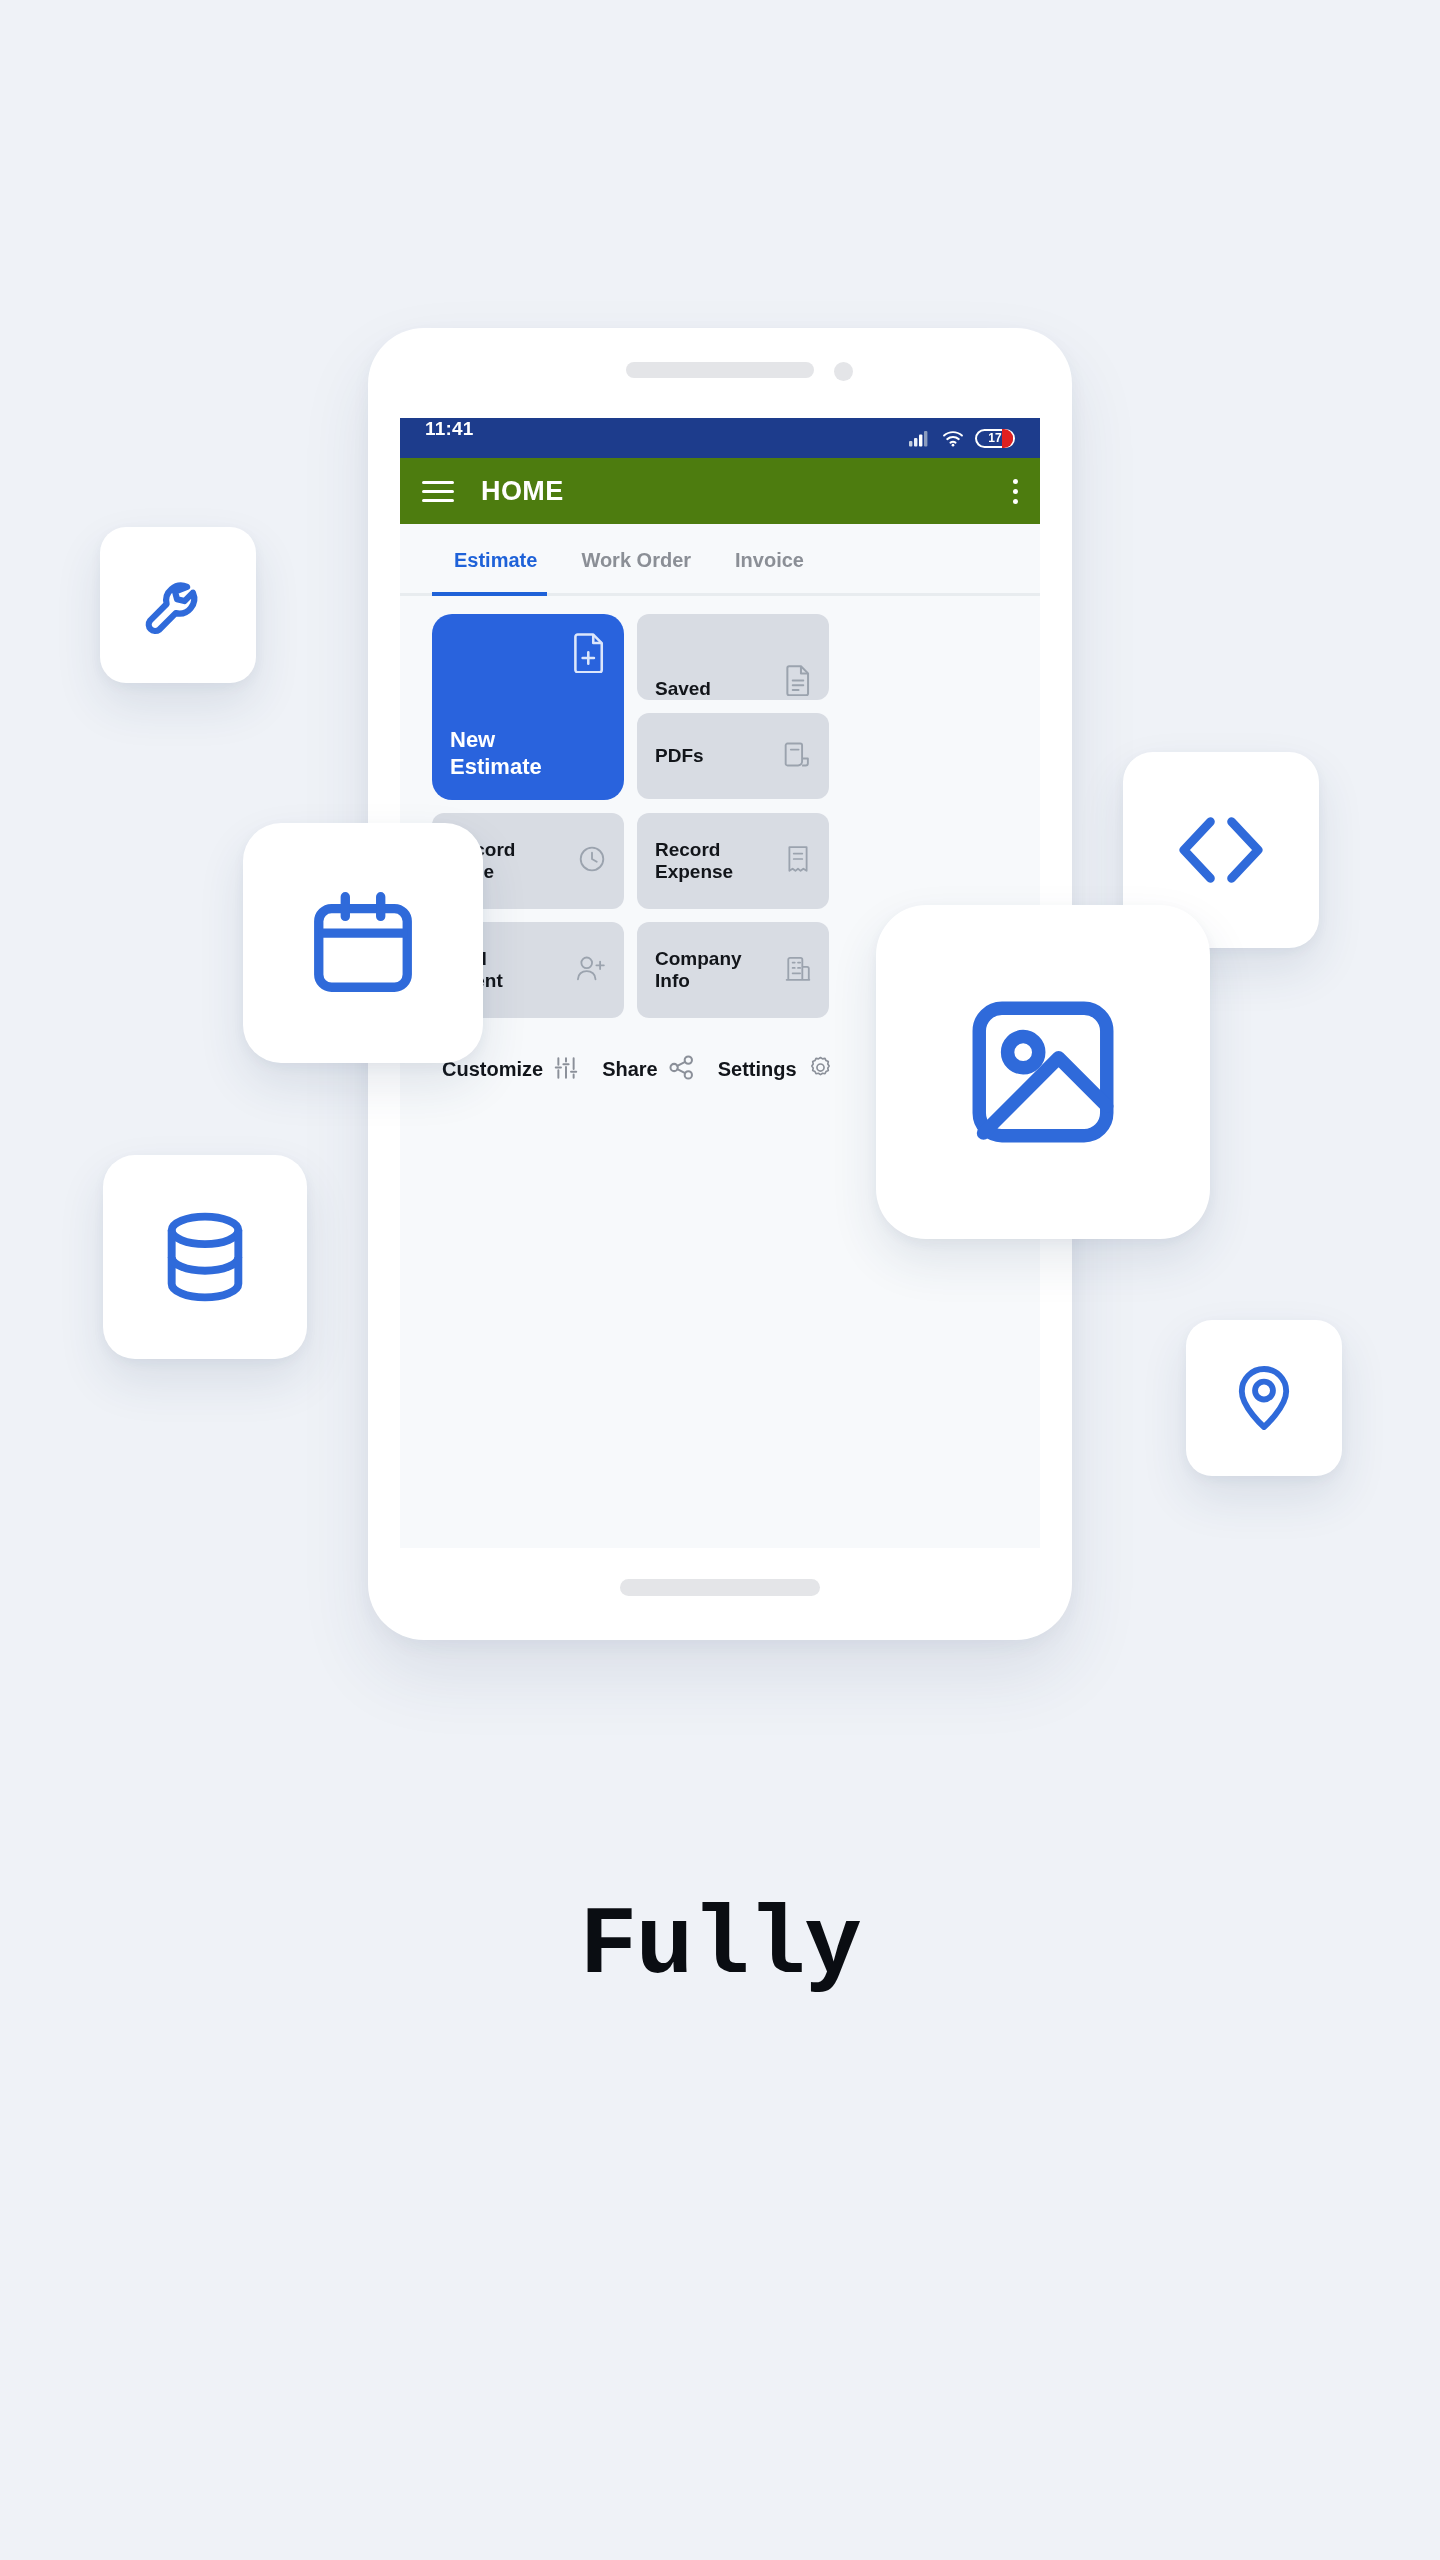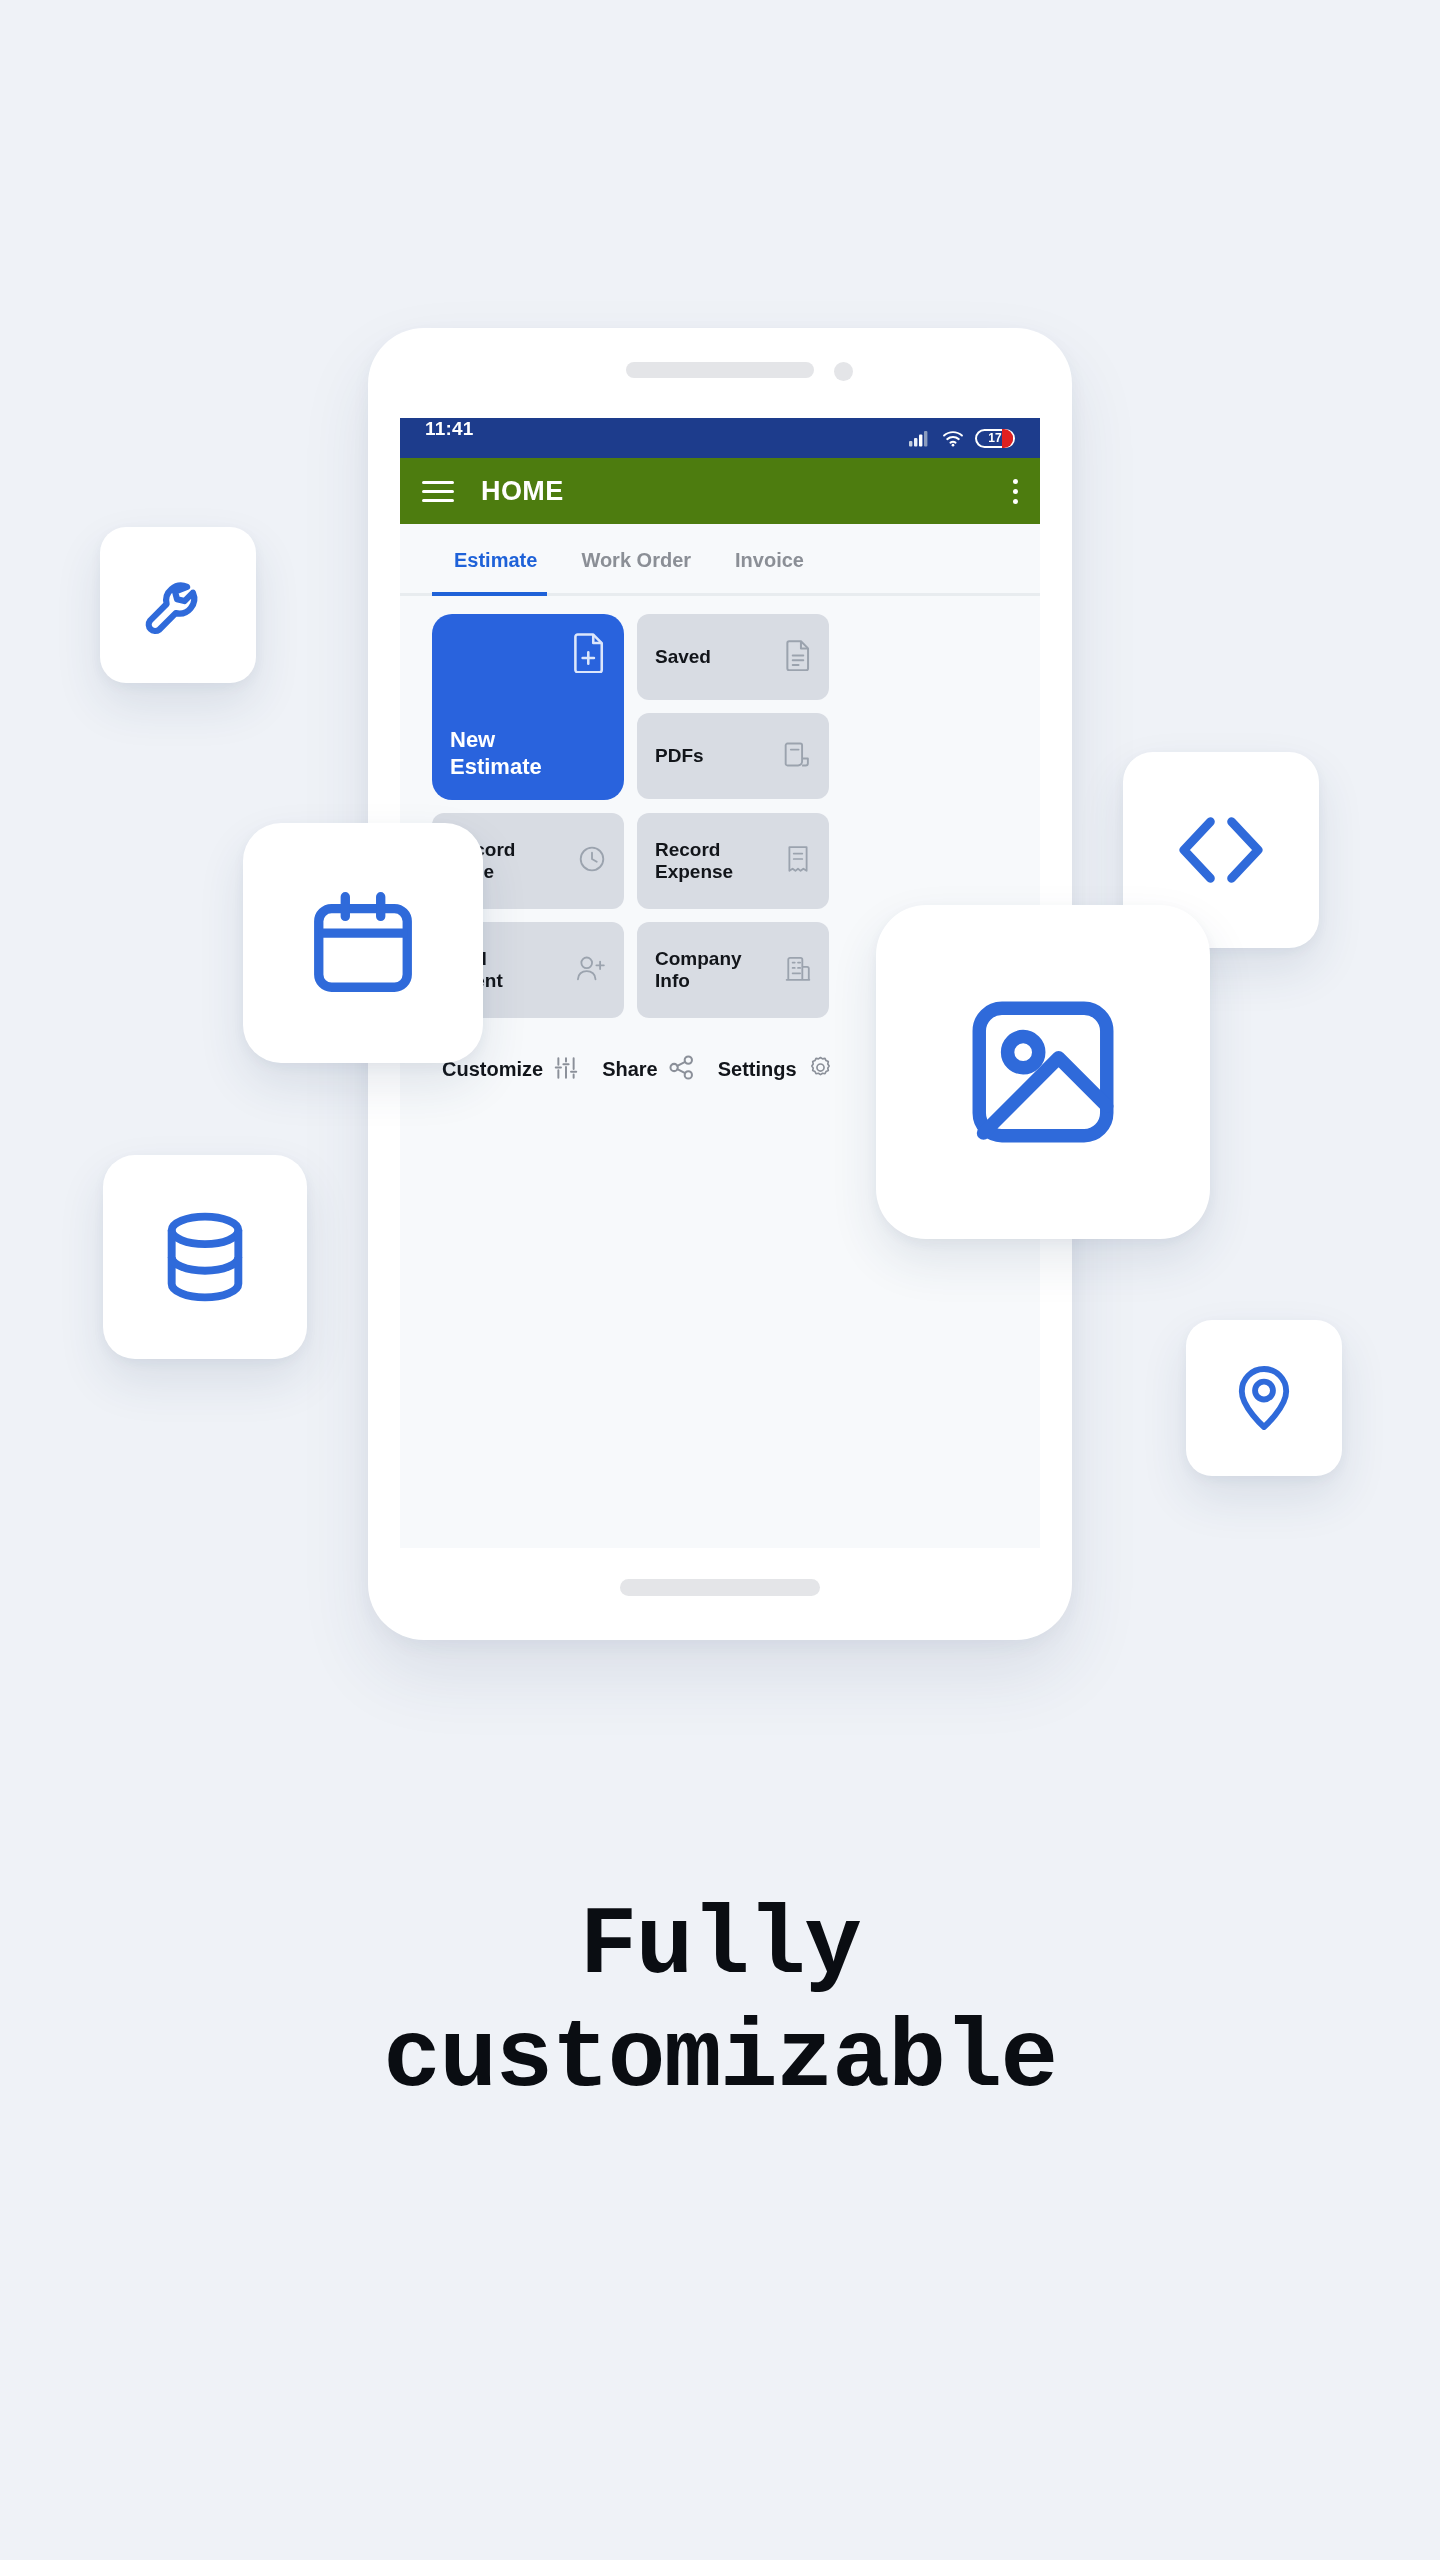--- a/index.html
+++ b/index.html
@@ -180,21 +180,21 @@
                   <path d="M4 1h11l6 6v19a1.6 1.6 0 0 1-1.6 1.6H4A1.6 1.6 0 0 1 2.4 26V2.6A1.6 1.6 0 0 1 4 1z" fill="none" stroke="#dce6fb" stroke-width="1.8" stroke-linejoin="round"></path>
                   <path d="M15 1v6h6" fill="none" stroke="#dce6fb" stroke-width="1.8" stroke-linejoin="round"></path>
                   <path d="M11.5 13.5v8M7.5 17.5h8" stroke="#dce6fb" stroke-width="1.8" stroke-linecap="round"></path>
                 </svg>
               </span>
               <span class="tlabel">New
 Estimate</span>
             </div>
           </div>
           <div class="col-right">
-            <div class="tile small" style="margin-bottom:13px;">
+            <div class="tile small" style="margin-bottom:13px;align-items:flex-end;">
               <span class="tlabel">Saved</span>
               <span>
                 <svg width="26" height="31" viewBox="0 0 22 26">
                   <path d="M3.5 1h10l6 6v17a1.5 1.5 0 0 1-1.5 1.5h-14.5A1.5 1.5 0 0 1 2 24V2.5A1.5 1.5 0 0 1 3.5 1z" fill="none" stroke="#9ba3ae" stroke-width="1.7" stroke-linejoin="round"></path>
                   <path d="M13.5 1v6h6" fill="none" stroke="#9ba3ae" stroke-width="1.7" stroke-linejoin="round"></path>
                   <path d="M6.5 13h9M6.5 17h9M6.5 21h5" stroke="#9ba3ae" stroke-width="1.6" stroke-linecap="round"></path>
                 </svg>
               </span>
             </div>
             <div class="tile small">
@@ -343,16 +343,15 @@
 
   <div class="fcard" id="card-pin">
     <svg width="74" height="74" viewBox="0 0 24 24">
       <path d="M12 21.4s7.2-6.4 7.2-11.6a7.2 7.2 0 1 0-14.4 0c0 5.2 7.2 11.6 7.2 11.6z" fill="none" stroke="#2f6ada" stroke-width="1.9" stroke-linejoin="round"></path>
       <circle cx="12" cy="9.6" r="2.9" fill="none" stroke="#2f6ada" stroke-width="1.9"></circle>
     </svg>
   </div>
 
   <div id="headline">
     <div>Fully</div>
-    <div>customizable</div>
   </div>
 
 </div>
 
 </body></html>

